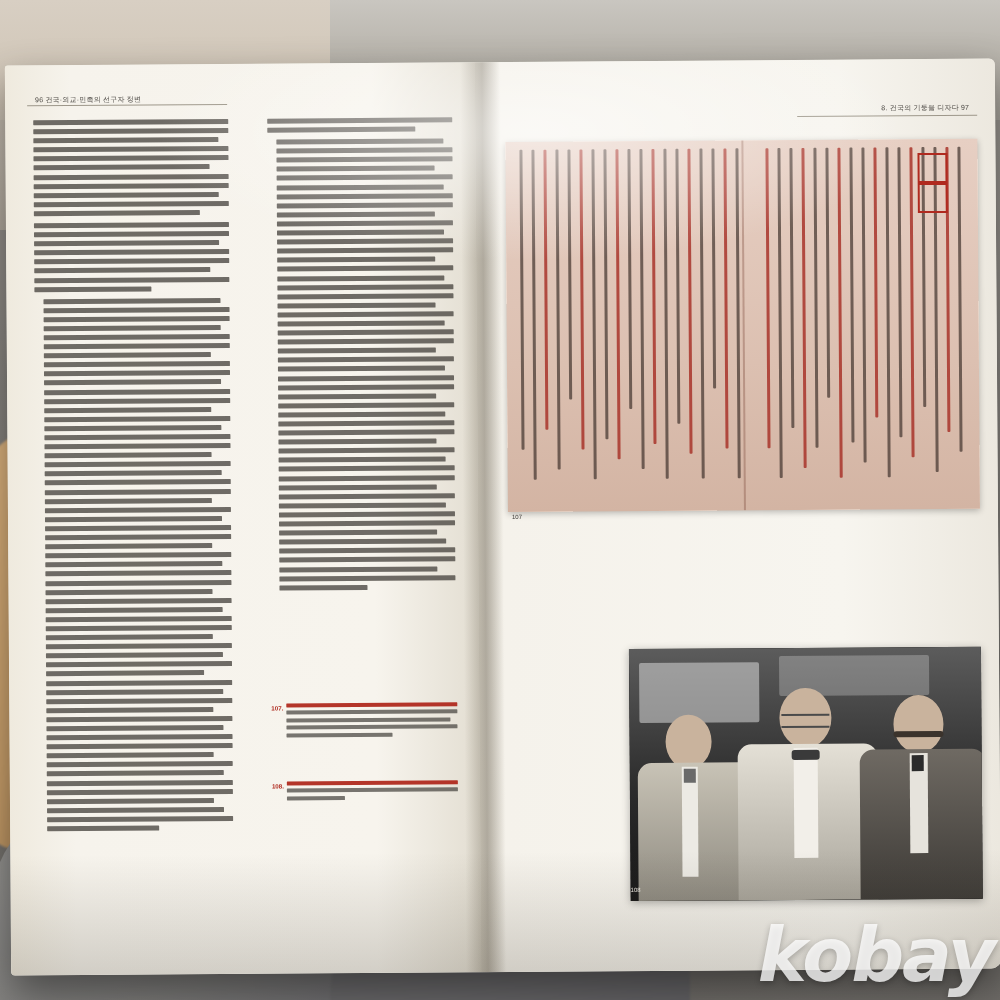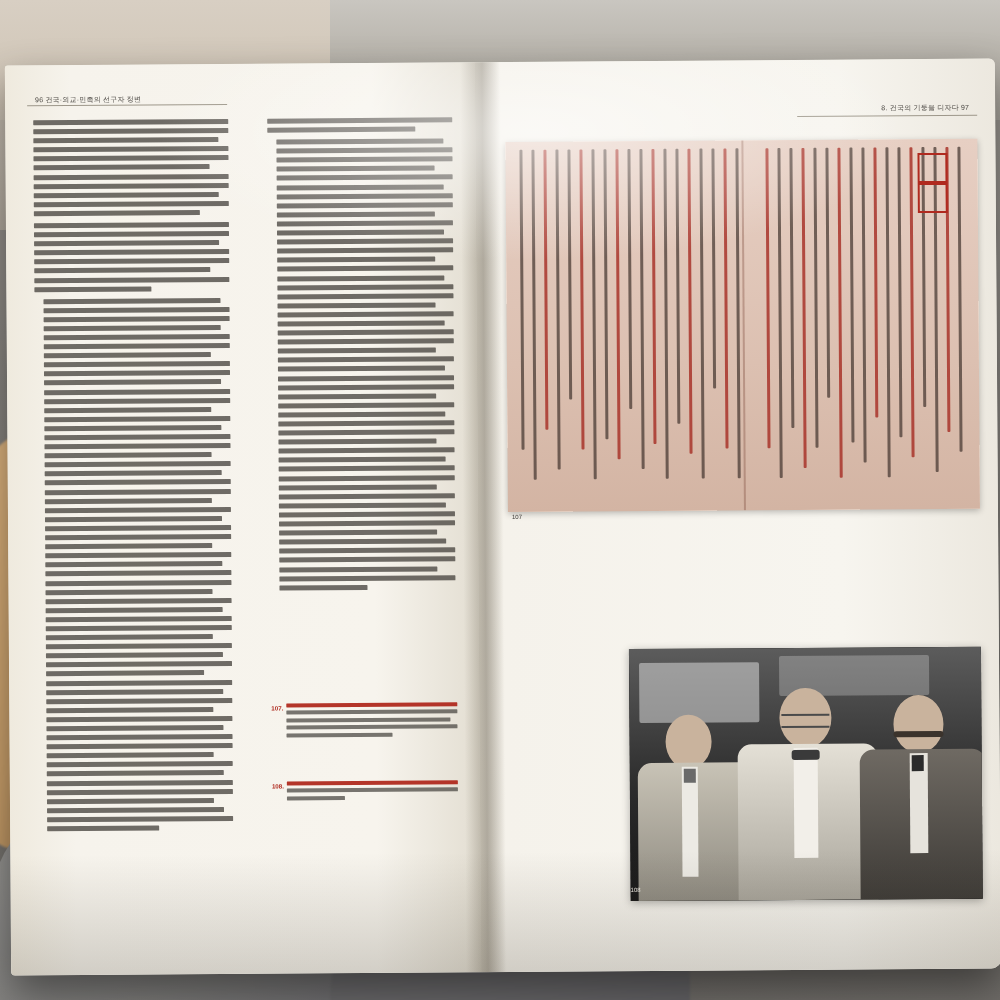--- a/index.html
+++ b/index.html
@@ -363,13 +363,14 @@
         <div style="position:absolute;left:52px;top:62px;width:12px;height:16px;background:#2b2b2b;"></div>
       </div>
     </div>
     <div class="photo-num">108</div>
 
     <div class="gutter"></div>
     <div class="page-shadow-bottom"></div>
     <div class="glare"></div>
   </div>
 
+  <div class="watermark">kobay</div>
 </div>
 
 </body></html>

